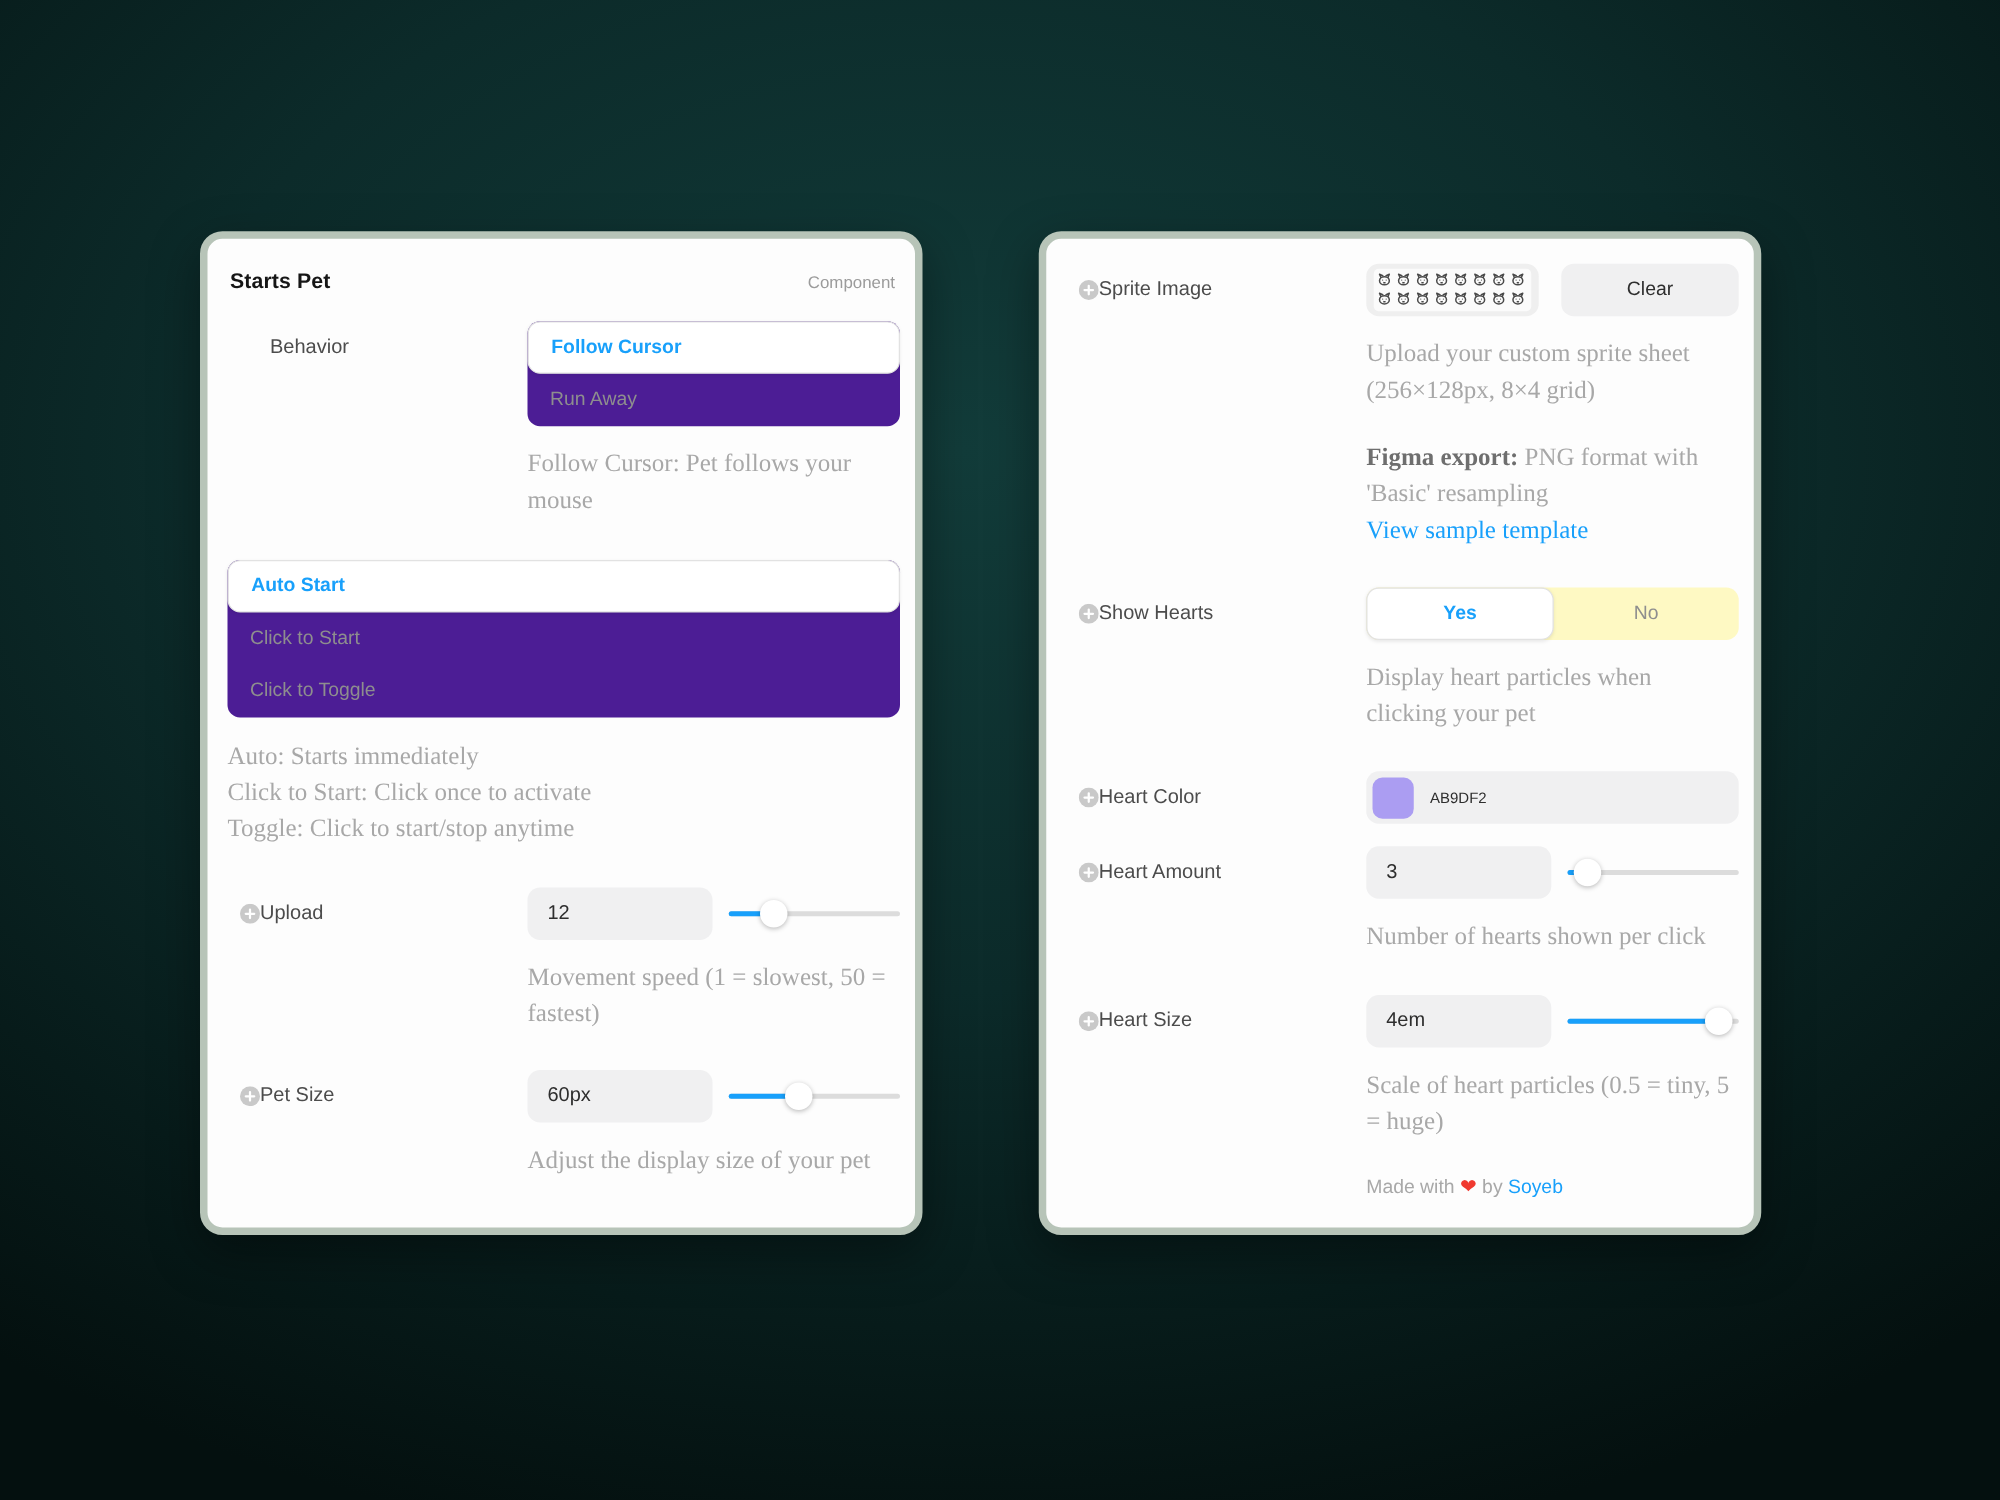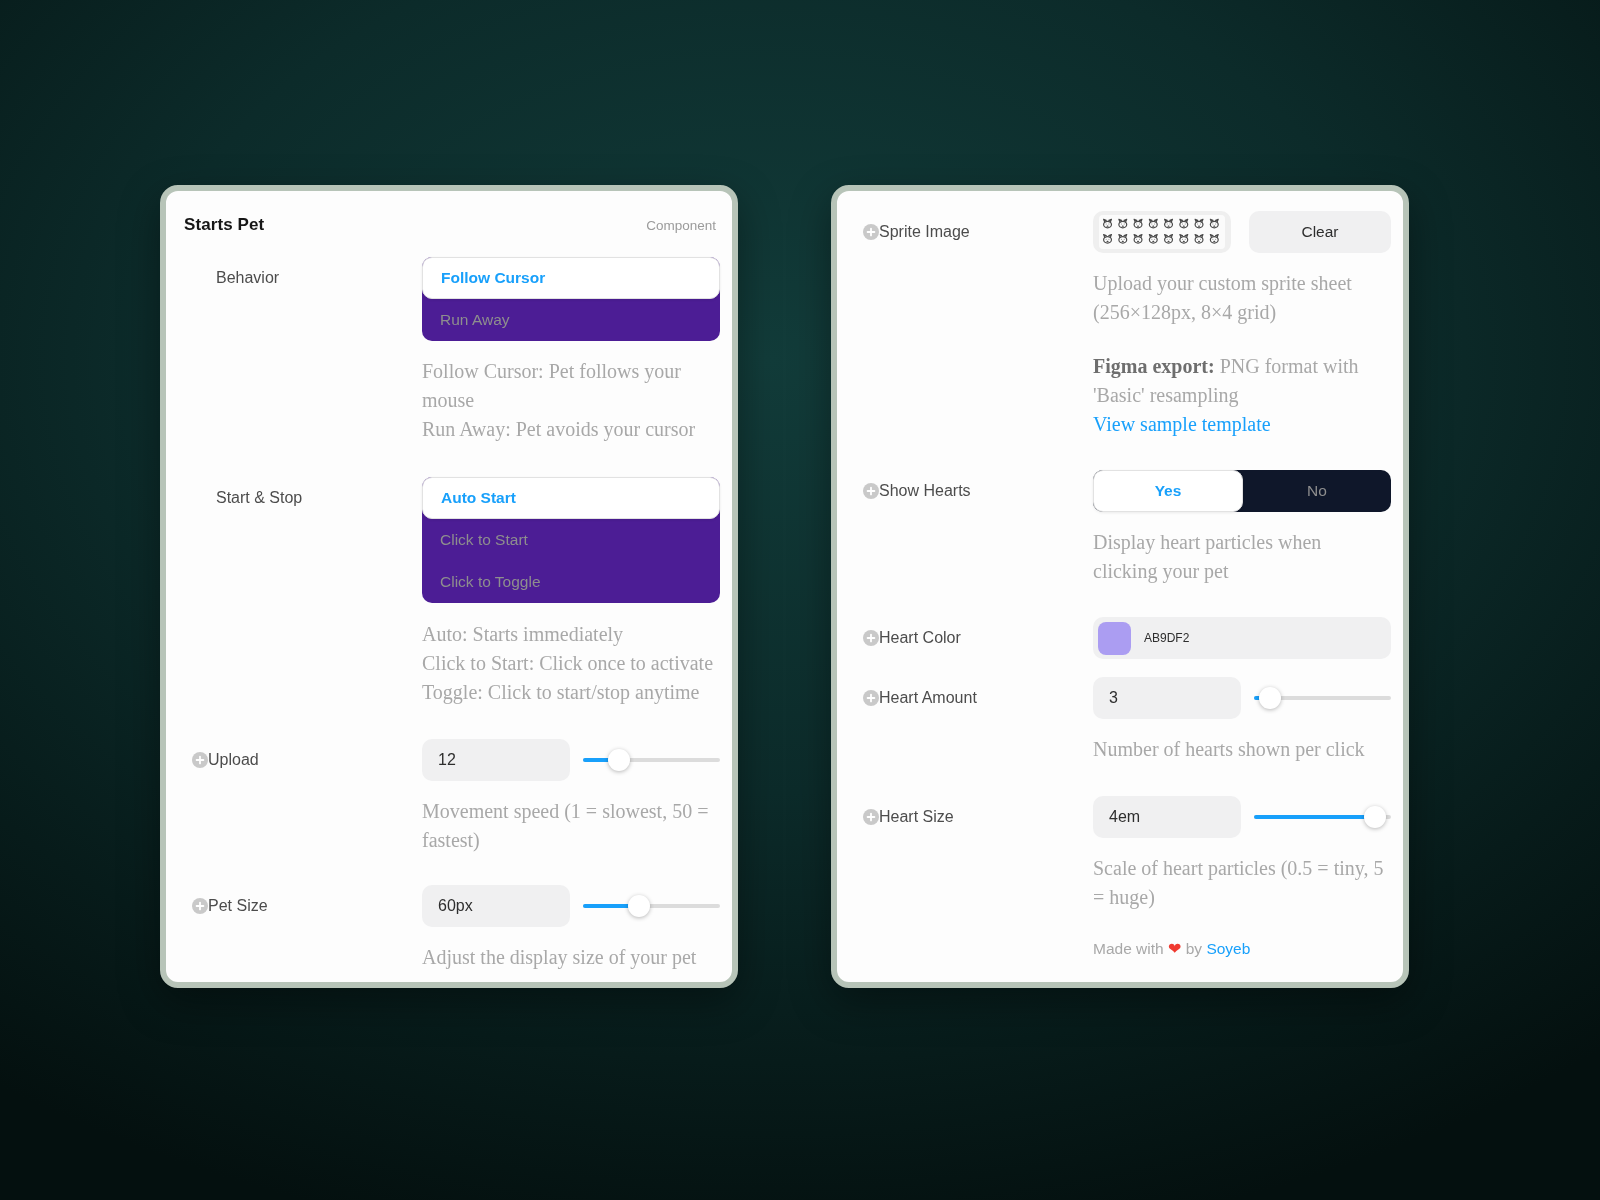--- a/index.html
+++ b/index.html
@@ -35,21 +35,21 @@
   
   .optlist { background:#4c1d95; border-radius:10px; }
   .opt { height:42px; display:flex; align-items:center; padding-left:18px; font-size:15.5px; color:#8e8e8e; }
   .opt.selected {
     background:#fff; border:1px solid #e2e2e2; border-radius:10px;
     box-shadow:0 1px 3px rgba(0,0,0,.08);
     color:#18a0fb; font-weight:700;
   }
 
   
-  .seg { background:#0f172a; border-radius:10px; height:42px; display:flex; }
+  .seg { background:#fef9c3; border-radius:10px; height:42px; display:flex; }
   .seg-item { flex:1; display:flex; align-items:center; justify-content:center; font-size:15.5px; color:#8e8e8e; }
   .seg-item.selected {
     background:#fff; border:1px solid #e2e2e2; border-radius:10px;
     box-shadow:0 1px 3px rgba(0,0,0,.08);
     color:#18a0fb; font-weight:700;
   }
 
   .desc { font-size:20px; line-height:29px; color:#a8a8a8; margin-top:16px;font-family:Liberation Serif, serif; }
   .desc .bold { color:#6e6e6e; font-weight:700; }
   .link { color:#18a0fb; font-weight:500; cursor:pointer; text-decoration:none; }
@@ -126,29 +126,25 @@
         <span class="lbl">Behavior</span>
       </div>
       <div class="sec-body">
         <div class="optlist">
           <div class="opt selected">Follow Cursor</div>
           <div class="opt">Run Away</div>
         </div>
         <div class="desc">
           <div>Follow Cursor: Pet follows your</div>
           <div>mouse</div>
-          <div>Run Away: Pet avoids your cursor</div>
         </div>
       </div>
     </div>
 
     <div class="section mt33">
-      <div class="sec-label no-icon">
-        <span class="lbl">Start &amp; Stop</span>
-      </div>
       <div class="sec-body">
         <div class="optlist">
           <div class="opt selected">Auto Start</div>
           <div class="opt">Click to Start</div>
           <div class="opt">Click to Toggle</div>
         </div>
         <div class="desc desc-mt17">
           <div>Auto: Starts immediately</div>
           <div>Click to Start: Click once to activate</div>
           <div>Toggle: Click to start/stop anytime</div>

